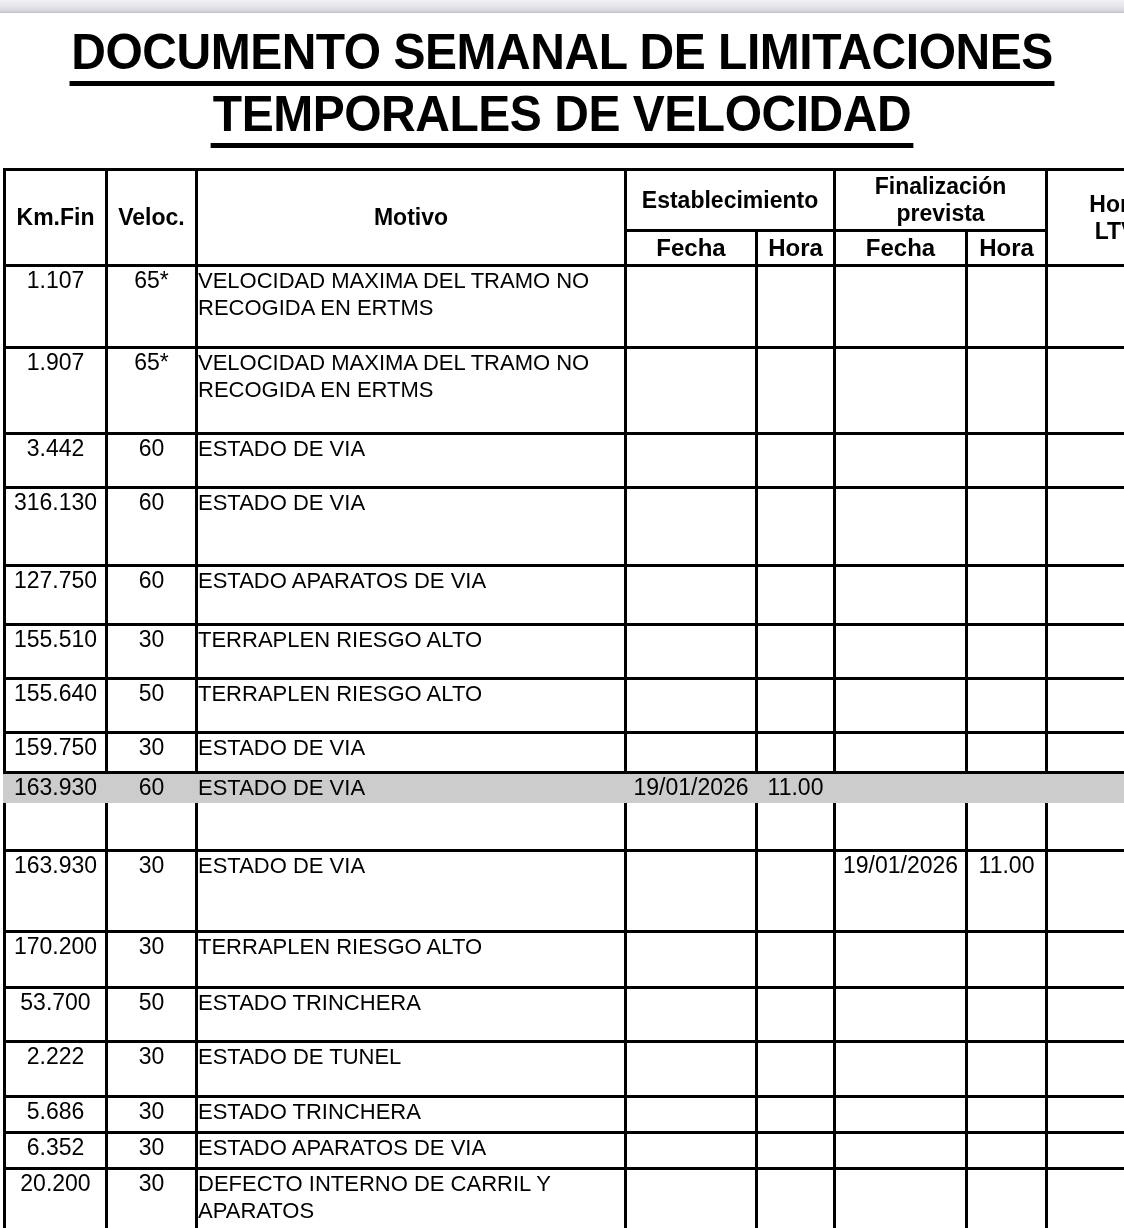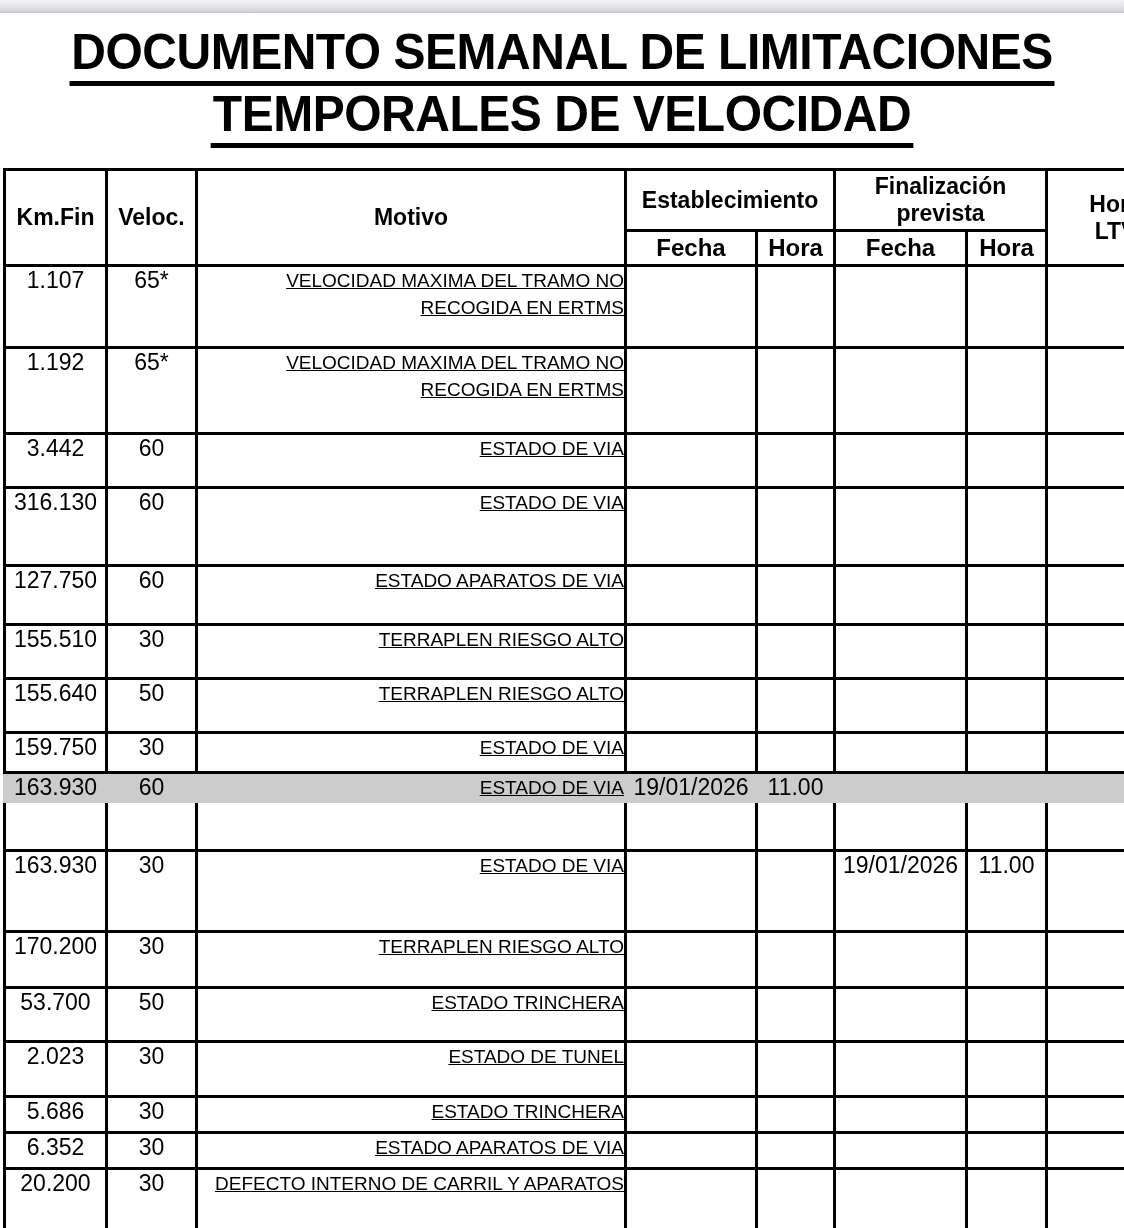--- a/index.html
+++ b/index.html
@@ -103,25 +103,24 @@
   
   td.num {
     text-align: center;
     font-size: 23px;
     line-height: 27px;
     padding: 3px 6px 0 6px;
     white-space: nowrap;
     margin-top: 36px;
   }
   td.motivo {
-    text-align: right;
-    font-size: 19px;
+    text-align: left;
+    font-size: 22px;
     line-height: 27px;
     padding: 3px 4px 0 6px;
-    text-decoration: underline;
   }
   td.date {
     text-align: center;
     font-size: 23px;
     line-height: 27px;
     padding: 3px 4px 0 4px;
     white-space: nowrap;
   }
 
   
@@ -187,21 +186,21 @@
           <td class="num">1.107</td>
           <td class="num">65*</td>
           <td class="motivo">VELOCIDAD MAXIMA DEL TRAMO NO RECOGIDA EN ERTMS</td>
           <td class="date"></td>
           <td class="date"></td>
           <td class="date"></td>
           <td class="date"></td>
           <td class="date"></td>
         </tr>
         <tr style="height: 86px;">
-          <td class="num">1.192</td>
+          <td class="num">1.907</td>
           <td class="num">65*</td>
           <td class="motivo">VELOCIDAD MAXIMA DEL TRAMO NO RECOGIDA EN ERTMS</td>
           <td class="date"></td>
           <td class="date"></td>
           <td class="date"></td>
           <td class="date"></td>
           <td class="date"></td>
         </tr>
         <tr style="height: 54px;">
           <td class="num">3.442</td>
@@ -297,21 +296,21 @@
           <td class="num">53.700</td>
           <td class="num">50</td>
           <td class="motivo">ESTADO TRINCHERA</td>
           <td class="date"></td>
           <td class="date"></td>
           <td class="date"></td>
           <td class="date"></td>
           <td class="date"></td>
         </tr>
         <tr style="height: 55px;">
-          <td class="num">2.023</td>
+          <td class="num">2.222</td>
           <td class="num">30</td>
           <td class="motivo">ESTADO DE TUNEL</td>
           <td class="date"></td>
           <td class="date"></td>
           <td class="date"></td>
           <td class="date"></td>
           <td class="date"></td>
         </tr>
         <tr style="height: 36px;">
           <td class="num">5.686</td>

